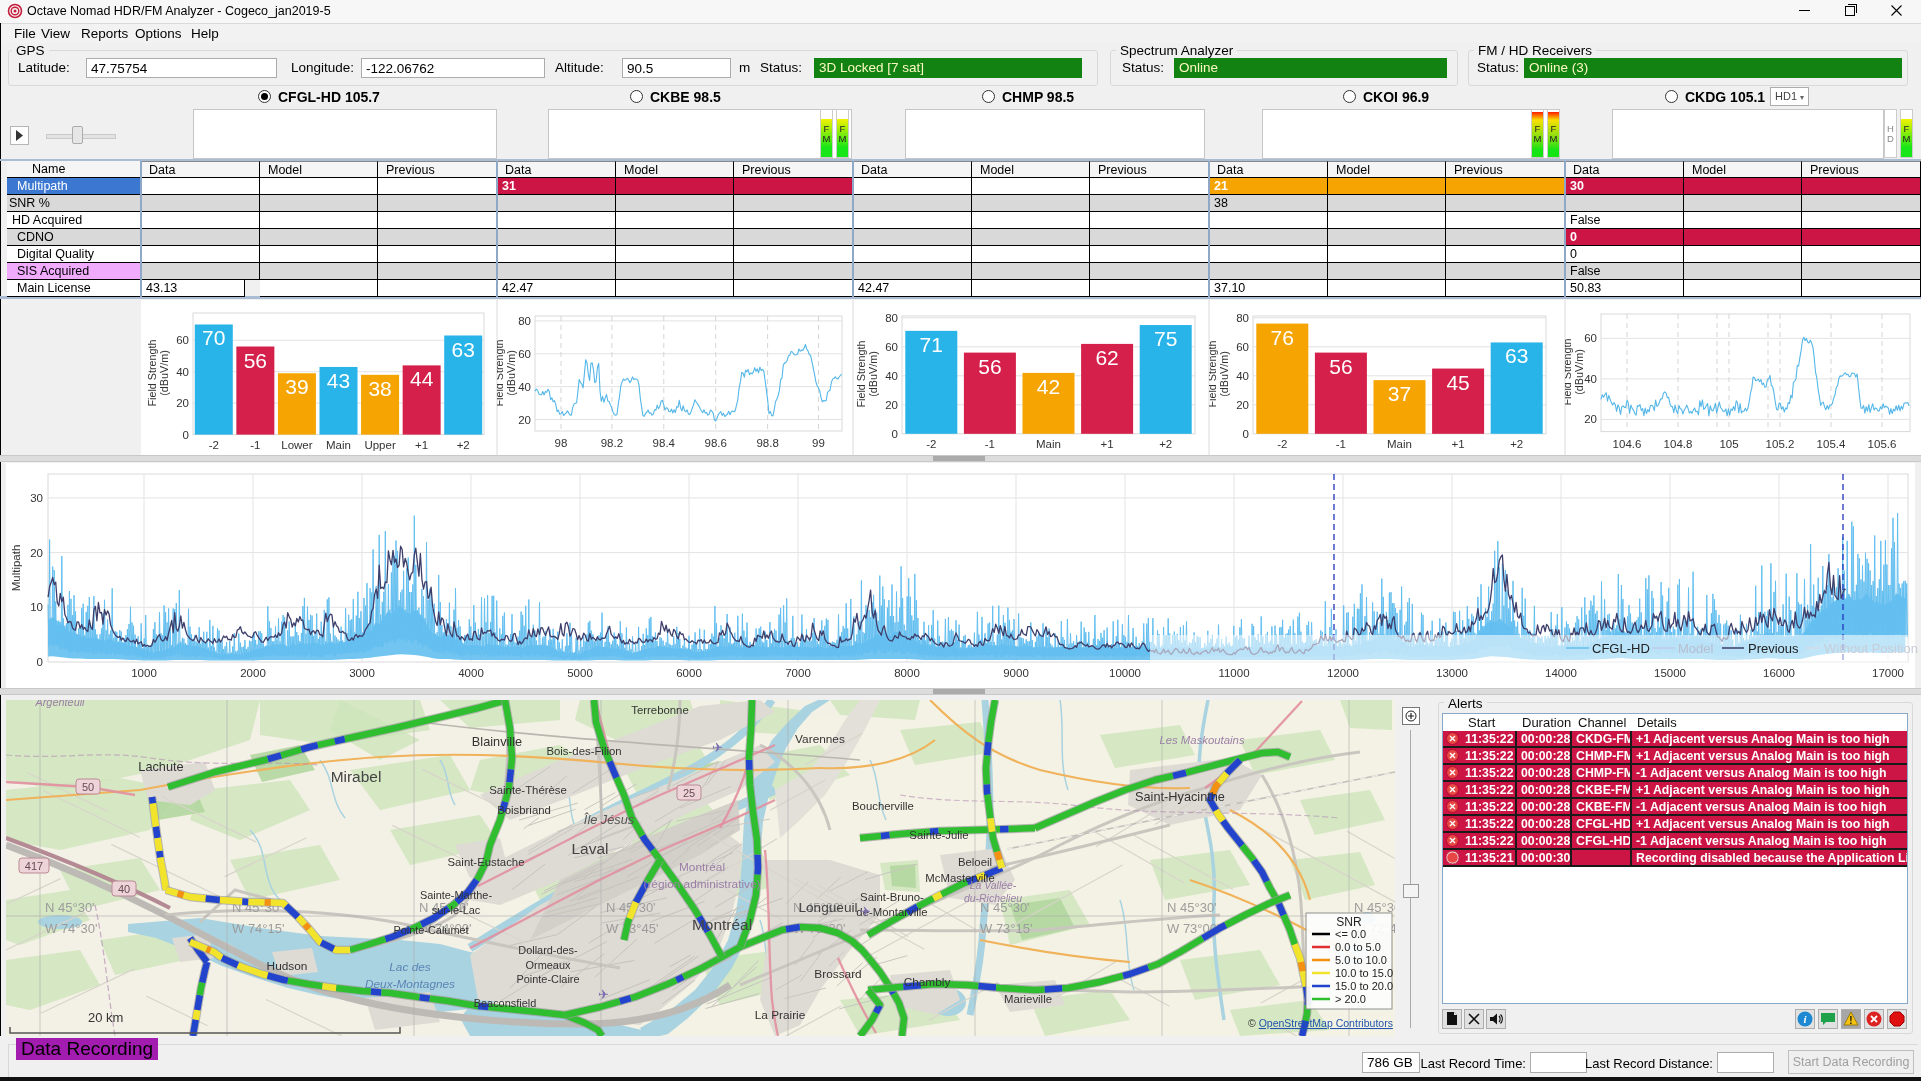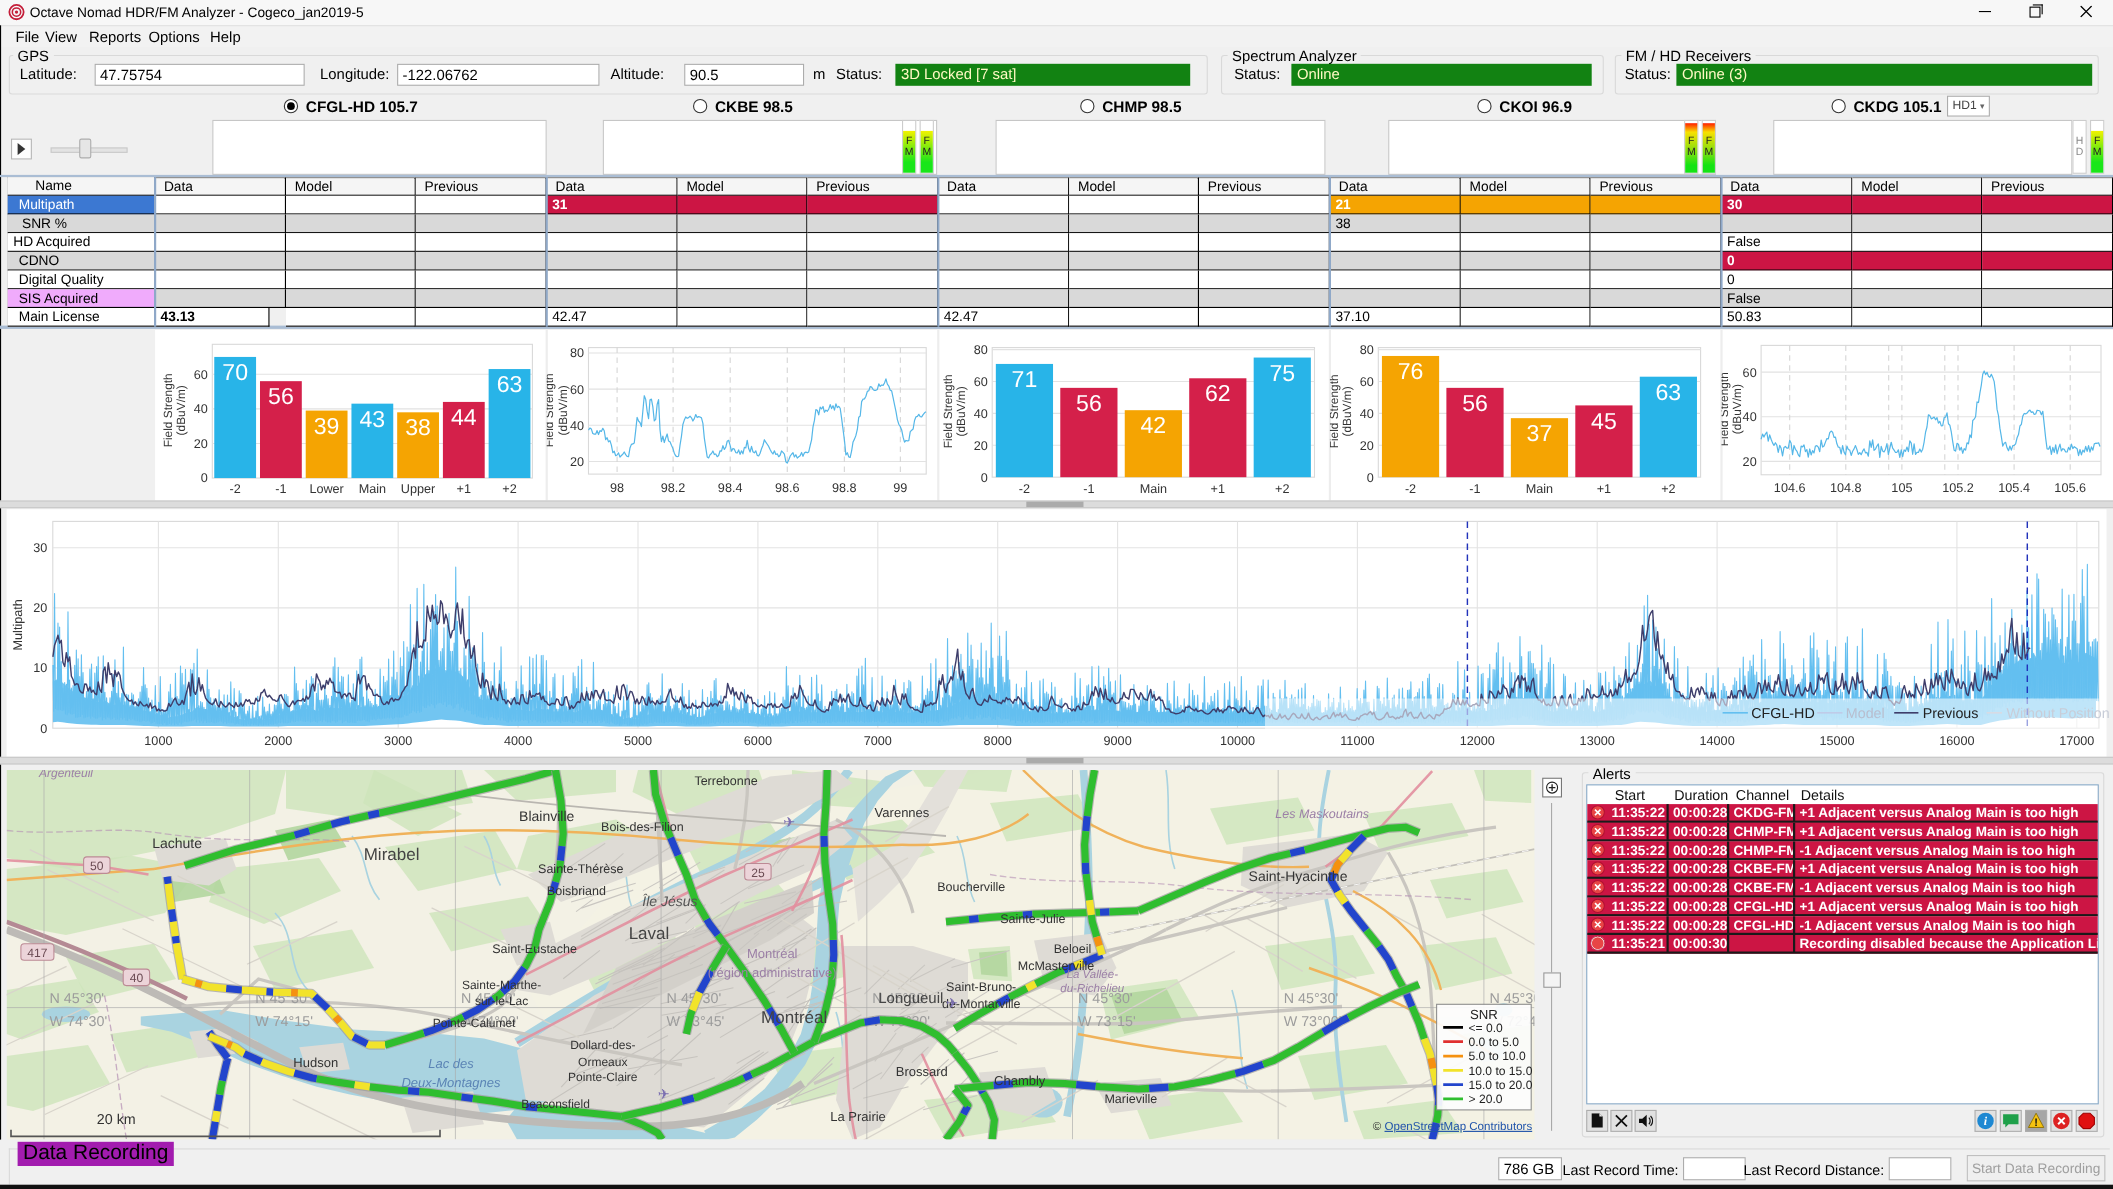--- a/index.html
+++ b/index.html
@@ -103,21 +103,21 @@
     </div>
 <div class="abs" style="left:1900px;top:109px;width:13px;height:49px;background:#fff;border:1px solid #CCC;box-sizing:border-box;">
       <div style="position:absolute;left:0;top:9px;width:11px;height:38px;background:linear-gradient(#F2F200,#19E619 75%);"></div>
       <div style="position:absolute;left:0;top:14px;width:11px;text-align:center;font-size:9.5px;line-height:10px;color:#222;">F<br>M</div>
     </div>
 <div class="abs" style="left:0px;top:159px;width:1921px;height:2px;background:#AABDD4;"></div>
 <div class="abs" style="left:0px;top:296px;width:1921px;height:3px;background:#AABDD4;"></div>
 <div class="abs" style="left:7px;top:161px;width:134px;height:136px;background:#fff;border-top:1px solid #888;border-left:1px solid #888;box-sizing:border-box;"></div>
 <div class="tcell" style="left:7px;top:161px;width:134px;height:17px;background:#F5F5F5;color:#000;padding-left:25px;border-right:1px solid #555;">Name</div>
 <div class="tcell" style="left:7px;top:178px;width:134px;height:17px;background:#3C78D2;color:#fff;padding-left:10px;border-right:1px solid #555;">Multipath</div>
-<div class="tcell" style="left:7px;top:195px;width:134px;height:17px;background:#D9D9D9;color:#000;padding-left:13px;border-right:1px solid #555;">SNR %</div>
+<div class="tcell" style="left:7px;top:195px;width:134px;height:17px;background:#D9D9D9;color:#000;padding-left:2px;border-right:1px solid #555;">SNR %</div>
 <div class="tcell" style="left:7px;top:212px;width:134px;height:17px;background:#fff;color:#000;border-right:1px solid #555;">HD Acquired</div>
 <div class="tcell" style="left:7px;top:229px;width:134px;height:17px;background:#D9D9D9;color:#000;padding-left:10px;border-right:1px solid #555;">CDNO</div>
 <div class="tcell" style="left:7px;top:246px;width:134px;height:17px;background:#fff;color:#000;padding-left:10px;border-right:1px solid #555;">Digital Quality</div>
 <div class="tcell" style="left:7px;top:263px;width:134px;height:17px;background:#f0abfc;color:#000;padding-left:10px;border-right:1px solid #555;">SIS Acquired</div>
 <div class="tcell" style="left:7px;top:280px;width:134px;height:17px;background:#fff;color:#000;padding-left:10px;border-right:1px solid #555;">Main License</div>
 <div class="tcell" style="left:141px;top:161px;width:119px;height:17px;background:#F5F5F5;border-top:1px solid #888;padding-left:8px;">Data</div>
 <div class="tcell" style="left:260px;top:161px;width:118px;height:17px;background:#F5F5F5;border-top:1px solid #888;padding-left:8px;">Model</div>
 <div class="tcell" style="left:378px;top:161px;width:119px;height:17px;background:#F5F5F5;border-top:1px solid #888;padding-left:8px;">Previous</div>
 <div class="tcell" style="left:141px;top:178px;width:119px;height:17px;background:#fff;color:#000;font-weight:normal;"></div>
 <div class="tcell" style="left:260px;top:178px;width:118px;height:17px;background:#fff;color:#000;font-weight:normal;"></div>
@@ -130,21 +130,21 @@
 <div class="tcell" style="left:378px;top:212px;width:119px;height:17px;background:#fff;color:#000;font-weight:normal;"></div>
 <div class="tcell" style="left:141px;top:229px;width:119px;height:17px;background:#D9D9D9;color:#000;font-weight:normal;"></div>
 <div class="tcell" style="left:260px;top:229px;width:118px;height:17px;background:#D9D9D9;color:#000;font-weight:normal;"></div>
 <div class="tcell" style="left:378px;top:229px;width:119px;height:17px;background:#D9D9D9;color:#000;font-weight:normal;"></div>
 <div class="tcell" style="left:141px;top:246px;width:119px;height:17px;background:#fff;color:#000;font-weight:normal;"></div>
 <div class="tcell" style="left:260px;top:246px;width:118px;height:17px;background:#fff;color:#000;font-weight:normal;"></div>
 <div class="tcell" style="left:378px;top:246px;width:119px;height:17px;background:#fff;color:#000;font-weight:normal;"></div>
 <div class="tcell" style="left:141px;top:263px;width:119px;height:17px;background:#D9D9D9;color:#000;font-weight:normal;"></div>
 <div class="tcell" style="left:260px;top:263px;width:118px;height:17px;background:#D9D9D9;color:#000;font-weight:normal;"></div>
 <div class="tcell" style="left:378px;top:263px;width:119px;height:17px;background:#D9D9D9;color:#000;font-weight:normal;"></div>
-<div class="tcell" style="left:141px;top:280px;width:104px;height:17px;background:#fff;color:#000;font-weight:bold;">43.13</div>
+<div class="tcell" style="left:141px;top:280px;width:104px;height:17px;background:#fff;color:#000;font-weight:normal;">43.13</div>
 <div class="tcell" style="left:260px;top:280px;width:118px;height:17px;background:#fff;color:#000;font-weight:normal;"></div>
 <div class="tcell" style="left:378px;top:280px;width:119px;height:17px;background:#fff;color:#000;font-weight:normal;"></div>
 <div class="tcell" style="left:497px;top:161px;width:119px;height:17px;background:#F5F5F5;border-top:1px solid #888;padding-left:8px;">Data</div>
 <div class="tcell" style="left:616px;top:161px;width:118px;height:17px;background:#F5F5F5;border-top:1px solid #888;padding-left:8px;">Model</div>
 <div class="tcell" style="left:734px;top:161px;width:119px;height:17px;background:#F5F5F5;border-top:1px solid #888;padding-left:8px;">Previous</div>
 <div class="tcell" style="left:497px;top:178px;width:119px;height:17px;background:#CC1544;color:#fff;font-weight:bold;">31</div>
 <div class="tcell" style="left:616px;top:178px;width:118px;height:17px;background:#CC1544;color:#000;font-weight:normal;"></div>
 <div class="tcell" style="left:734px;top:178px;width:119px;height:17px;background:#CC1544;color:#000;font-weight:normal;"></div>
 <div class="tcell" style="left:497px;top:195px;width:119px;height:17px;background:#D9D9D9;color:#000;font-weight:normal;"></div>
 <div class="tcell" style="left:616px;top:195px;width:118px;height:17px;background:#D9D9D9;color:#000;font-weight:normal;"></div>

